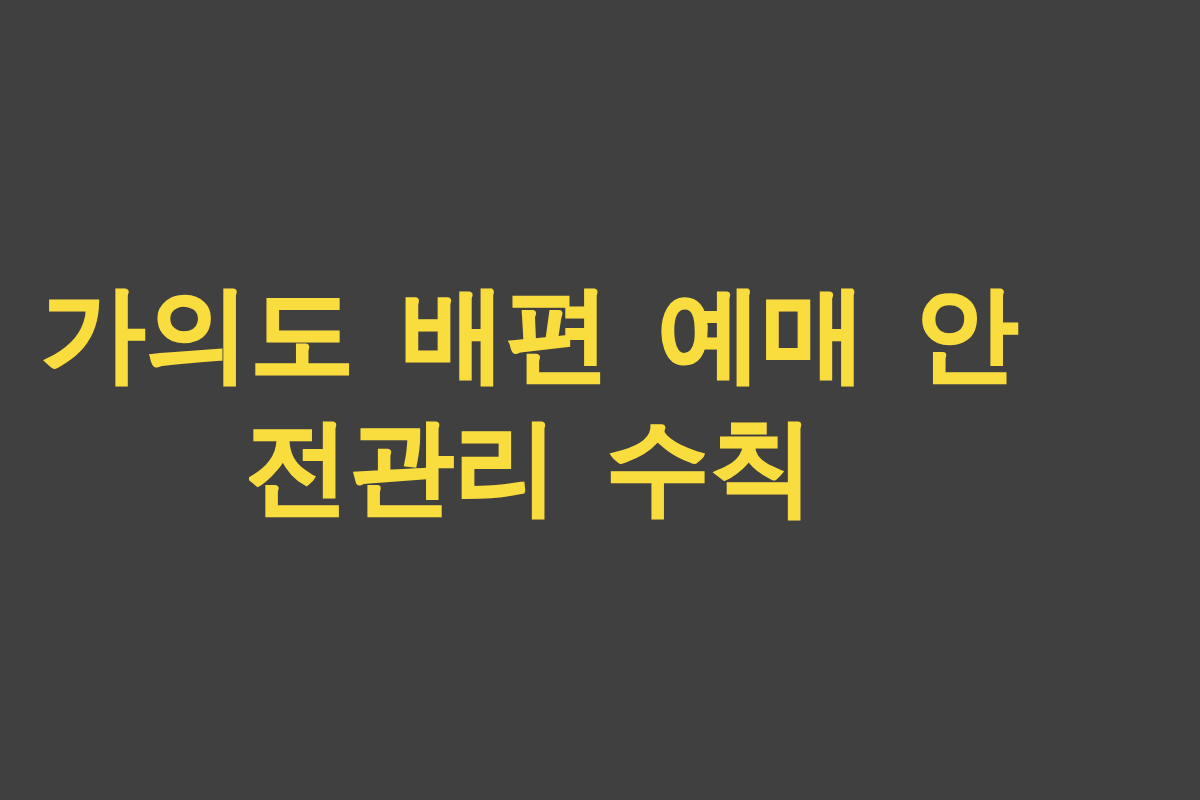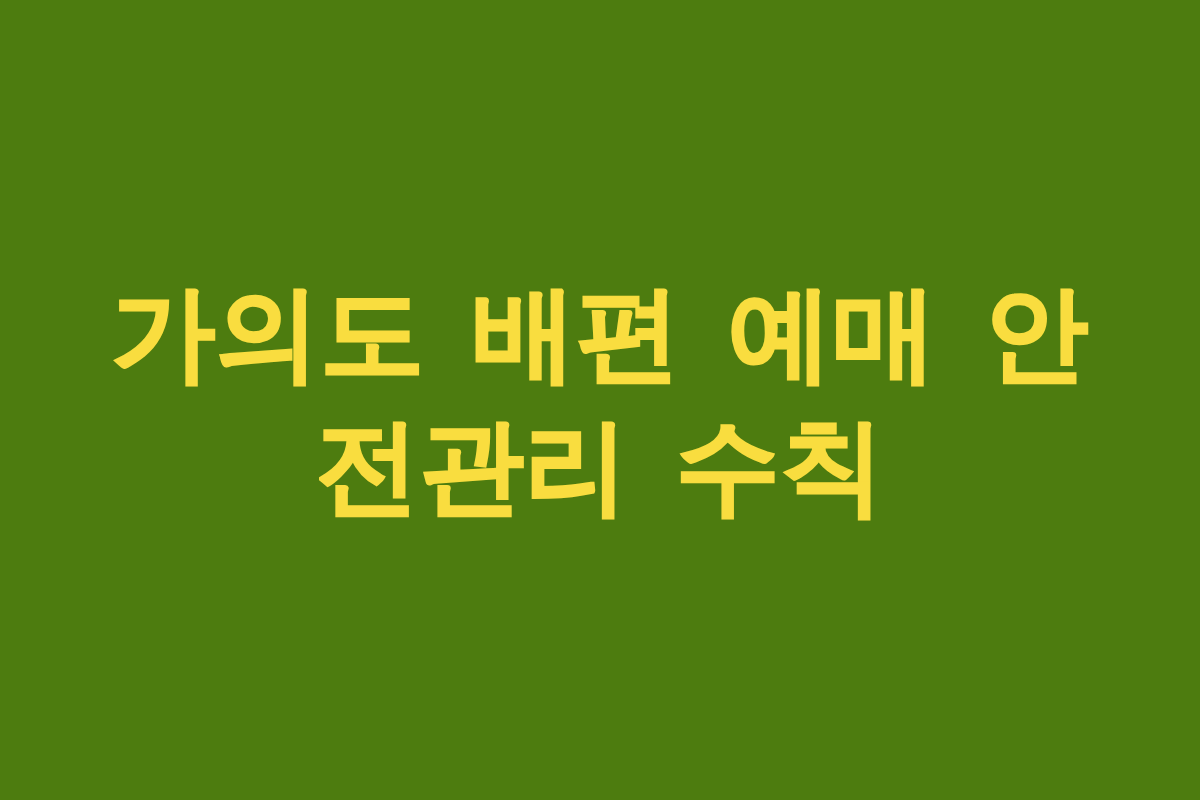--- a/index.html
+++ b/index.html
@@ -16,22 +16,22 @@
   }
 
   
   .banner {
     position: relative;
     width: 1200px;
     height: 800px;
     box-sizing: border-box;
     display: flex;
     align-items: center;
-    justify-content: center;
-    background-color: #4d7c0f;
+    justify-content: flex-start;
+    background-color: #404040;
   }
 
   
   .headline-block {
     width: 1060px;
     display: flex;
     align-items: center;
     justify-content: center;
     text-align: center;
   }

